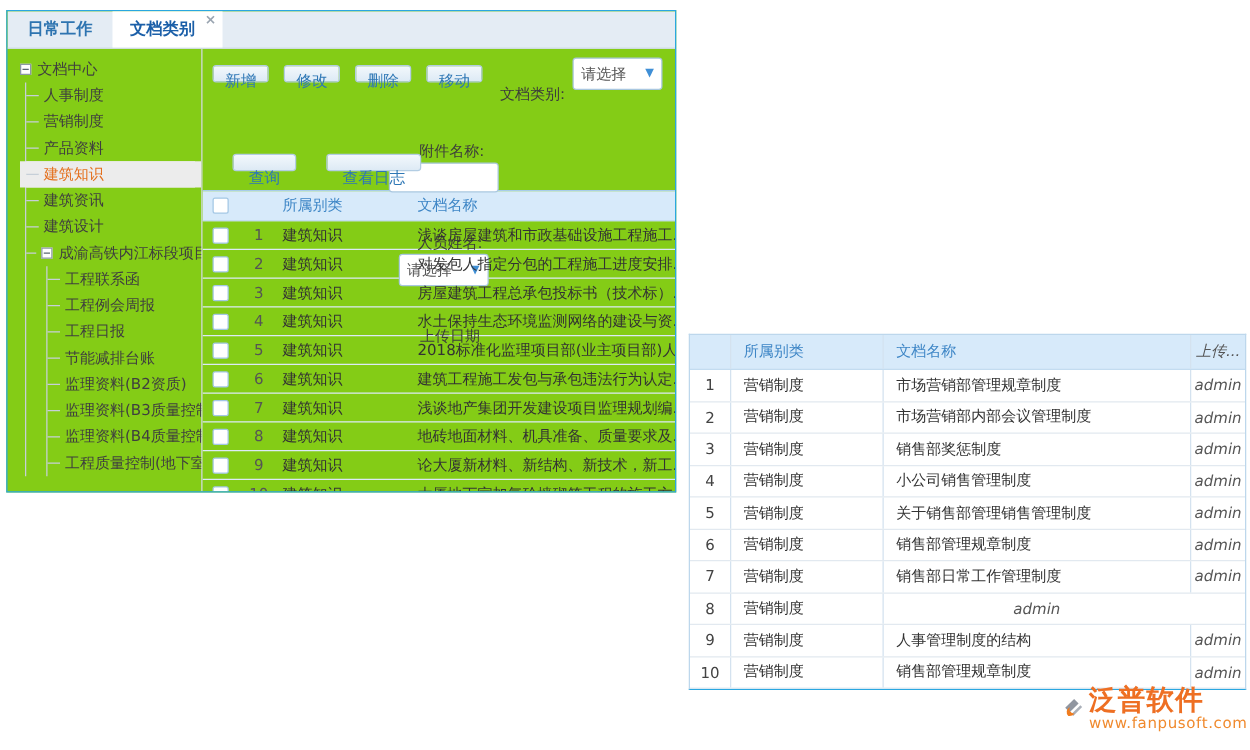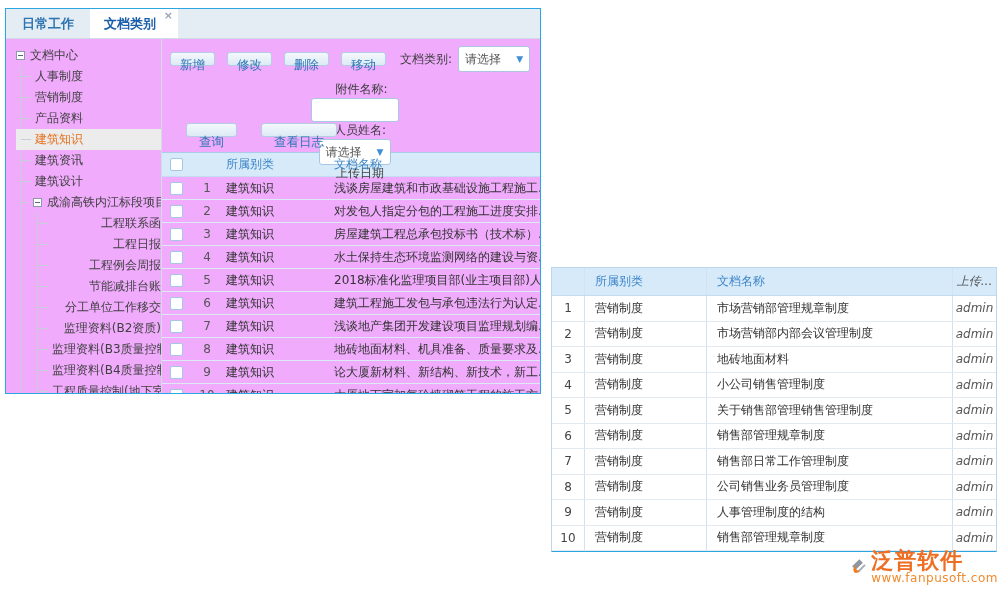--- a/index.html
+++ b/index.html
@@ -2,54 +2,54 @@
 <html><head>
 <meta charset="utf-8">
 <style>
   * { box-sizing: border-box; margin: 0; padding: 0; }
   html,body { background:#fff; }
   body { font-family: "DejaVu Sans", "Liberation Sans", sans-serif; }
   #stage { position:relative; width:1000px; height:600px; background:#fff; overflow:hidden; }
 
   
   #panel1 { position:absolute; left:5px; top:8px; width:536px; height:386px;
-            border:1px solid #2aa7e0; background:#f0abfc; overflow:hidden; }
+            border:1px solid #2aa7e0; background:#84cc16; overflow:hidden; }
   .tabbar { height:30px; background:#e4ecf4; border-bottom:1px solid #d0dbe6; display:flex; }
   .tab { line-height:30px; padding:0 16px; font-size:13px; font-weight:bold; color:#2e74b0;
          cursor:pointer; white-space:nowrap; }
   .tab.active { background:#fff; color:#1b5fa8; position:relative; padding:0 22px 0 14px; }
   .tab-close { position:absolute; top:1px; right:5px; font-size:11px; color:#9aa5b1; line-height:12px; }
   .p1-body { display:flex; height:354px; }
 
   
   .sidebar { width:156px; border-right:1px solid #d2dae2; overflow:hidden; flex:none; }
   .tree { padding:6px 0 0 10px; font-size:12px; color:#3f3f3f; white-space:nowrap; }
   .tree-root { height:21px; line-height:21px; display:flex; align-items:center; gap:5px; cursor:pointer; }
   .toggle { width:9px; height:9px; border:1px solid #8d99a5; background:#fff; position:relative; flex:none; }
   .toggle::after { content:""; position:absolute; left:1px; right:1px; top:3px; height:1px; background:#5a6773; }
   .tree-children { margin-left:4px; border-left:1px solid #c6cfd8; }
   .tree-item { height:21px; line-height:21px; padding-left:14px; position:relative; cursor:pointer; }
   .tree-item::before { content:""; position:absolute; left:0; top:10px; width:10px; height:1px; background:#c6cfd8; }
   .tree-item.selected { color:#e4701e; background:#ececec; box-shadow:-5px 0 0 #ececec; }
   .tree-root.sub { position:relative; padding-left:12px; }
   .tree-root.sub::before { content:""; position:absolute; left:0; top:10px; width:8px; height:1px; background:#c6cfd8; }
-  #l2-items { margin-left:16px; border-left:1px solid #c6cfd8;text-align:right; }
+  #l2-items { margin-left:16px; border-left:1px solid #c6cfd8; }
 
   
   .content { flex:1; overflow:hidden; font-size:12px; color:#3c3c3c; padding-top:2px; }
   .frow { display:flex; align-items:center; white-space:nowrap; }
   .row1 { margin-top:4px; height:28px; }
   .row2 { margin-top:8px; height:26px;flex-direction:column; }
   .row3 { margin-top:10px; height:26px; }
   .btn { height:14px; line-height:24px; padding:0 9px; margin-left:12px; font-size:12.5px;
          color:#2e77b5; background:linear-gradient(#f3f8fc,#ddeaf5); border:1px solid #b3cde3;
          border-radius:3px; cursor:pointer; flex:none; }
   .btn:first-child { margin-left:8px; }
   .btn.wide { padding:6px 12px;margin-left:24px; }
-  .flabel { flex:none; color:#3c3c3c; }
+  .flabel { flex:none; color:#3c3c3c;margin-top:32px; }
   .ml14 { margin-left:14px; } .ml21 { margin-left:21px; } .ml18 { margin-left:18px; } .ml7 { margin-left:7px; } .ml6 { margin-left:6px; }
   .select { height:26px; width:72px; border:1px solid #a9c7e0; border-radius:3px; background:#fff;
             display:flex; align-items:center; justify-content:space-between; padding:0 6px; flex:none; cursor:pointer; }
   .select .sel-val { color:#555; }
   .select .caret { color:#3f8fd6; font-size:9px; }
   .tinput { height:24px; width:88px; border:1px solid #a9c7e0; border-radius:3px; background:#fff;
             padding:0 5px; font-size:12px; outline:none; flex:none; }
   .divider { margin-top:9px; border-top:1px solid #a7cde9; }
 
   
@@ -111,24 +111,23 @@
                 <div class="tree-item selected">建筑知识</div>
                 <div class="tree-item">建筑资讯</div>
                 <div class="tree-item">建筑设计</div>
               </div>
             <div class="tree-root sub">
               <span class="toggle"></span>
               <span>成渝高铁内江标段项目</span>
             </div>
             <div id="l2-items">
                 <div class="tree-item">工程联系函</div>
+                <div class="tree-item">工程例会周报</div>
                 <div class="tree-item">工程日报</div>
-                <div class="tree-item">工程例会周报</div>
                 <div class="tree-item">节能减排台账</div>
-                <div class="tree-item">分工单位工作移交</div>
                 <div class="tree-item">监理资料(B2资质)</div>
                 <div class="tree-item">监理资料(B3质量控制)</div>
                 <div class="tree-item">监理资料(B4质量控制)</div>
                 <div class="tree-item">工程质量控制(地下室)</div>
               </div>
           </div>
         </div>
       </div>
 
       <div class="content">
@@ -275,21 +274,21 @@
         </div>
         <div class="rt-row">
           <div class="rt-num">2</div>
           <div class="rt-cell">营销制度</div>
           <div class="rt-cell">市场营销部内部会议管理制度</div>
           <div class="rt-up">admin</div>
         </div>
         <div class="rt-row">
           <div class="rt-num">3</div>
           <div class="rt-cell">营销制度</div>
-          <div class="rt-cell">地砖地面材料</div>
+          <div class="rt-cell">销售部奖惩制度</div>
           <div class="rt-up">admin</div>
         </div>
         <div class="rt-row">
           <div class="rt-num">4</div>
           <div class="rt-cell">营销制度</div>
           <div class="rt-cell">小公司销售管理制度</div>
           <div class="rt-up">admin</div>
         </div>
         <div class="rt-row">
           <div class="rt-num">5</div>
@@ -305,21 +304,20 @@
         </div>
         <div class="rt-row">
           <div class="rt-num">7</div>
           <div class="rt-cell">营销制度</div>
           <div class="rt-cell">销售部日常工作管理制度</div>
           <div class="rt-up">admin</div>
         </div>
         <div class="rt-row">
           <div class="rt-num">8</div>
           <div class="rt-cell">营销制度</div>
-          <div class="rt-cell">公司销售业务员管理制度</div>
           <div class="rt-up">admin</div>
         </div>
         <div class="rt-row">
           <div class="rt-num">9</div>
           <div class="rt-cell">营销制度</div>
           <div class="rt-cell">人事管理制度的结构</div>
           <div class="rt-up">admin</div>
         </div>
         <div class="rt-row">
           <div class="rt-num">10</div>

